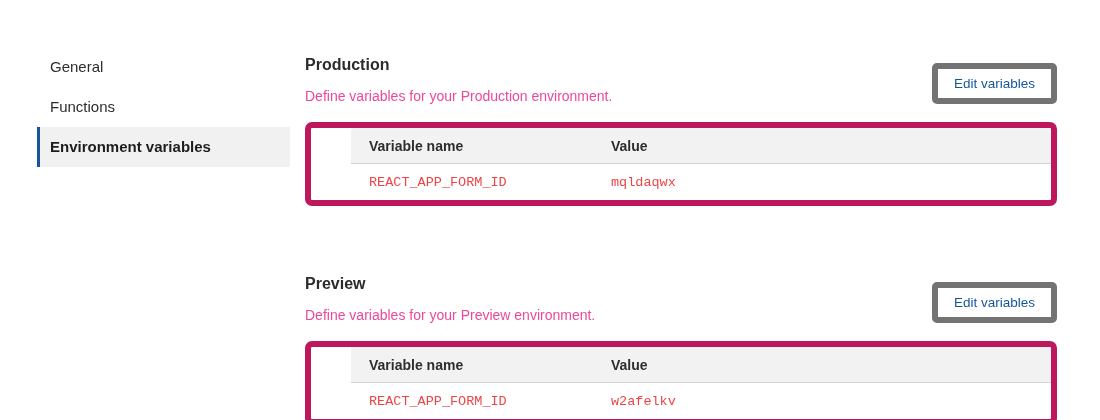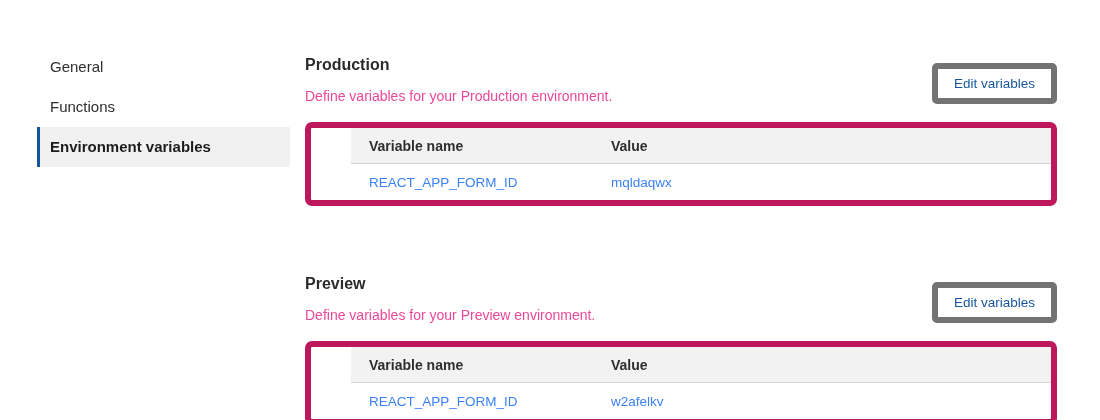--- a/index.html
+++ b/index.html
@@ -70,23 +70,23 @@
     background: #f2f2f2;
     text-align: left;
     font-size: 14px; font-weight: 700; color: #2e2e2e;
     padding: 10px 18px 9px;
     border-bottom: 1px solid #d4d4d4;
   }
   table.vars-table th:first-child { border-top-left-radius: 3px; }
   table.vars-table th:last-child  { border-top-right-radius: 3px; }
   table.vars-table td {
     padding: 11px 18px 10px;
-    font-family: Liberation Sans, sans-serif;
+    font-family: Liberation Mono, monospace;
     font-size: 13.5px;
-    color: #3b82f6;
+    color: #ef4444;
     background: #ffffff;
   }
   table.vars-table td:first-child { border-bottom-left-radius: 3px; }
   table.vars-table td:last-child  { border-bottom-right-radius: 3px; }
 </style>
 </head>
 <body>
 
 <div class="page">
 

